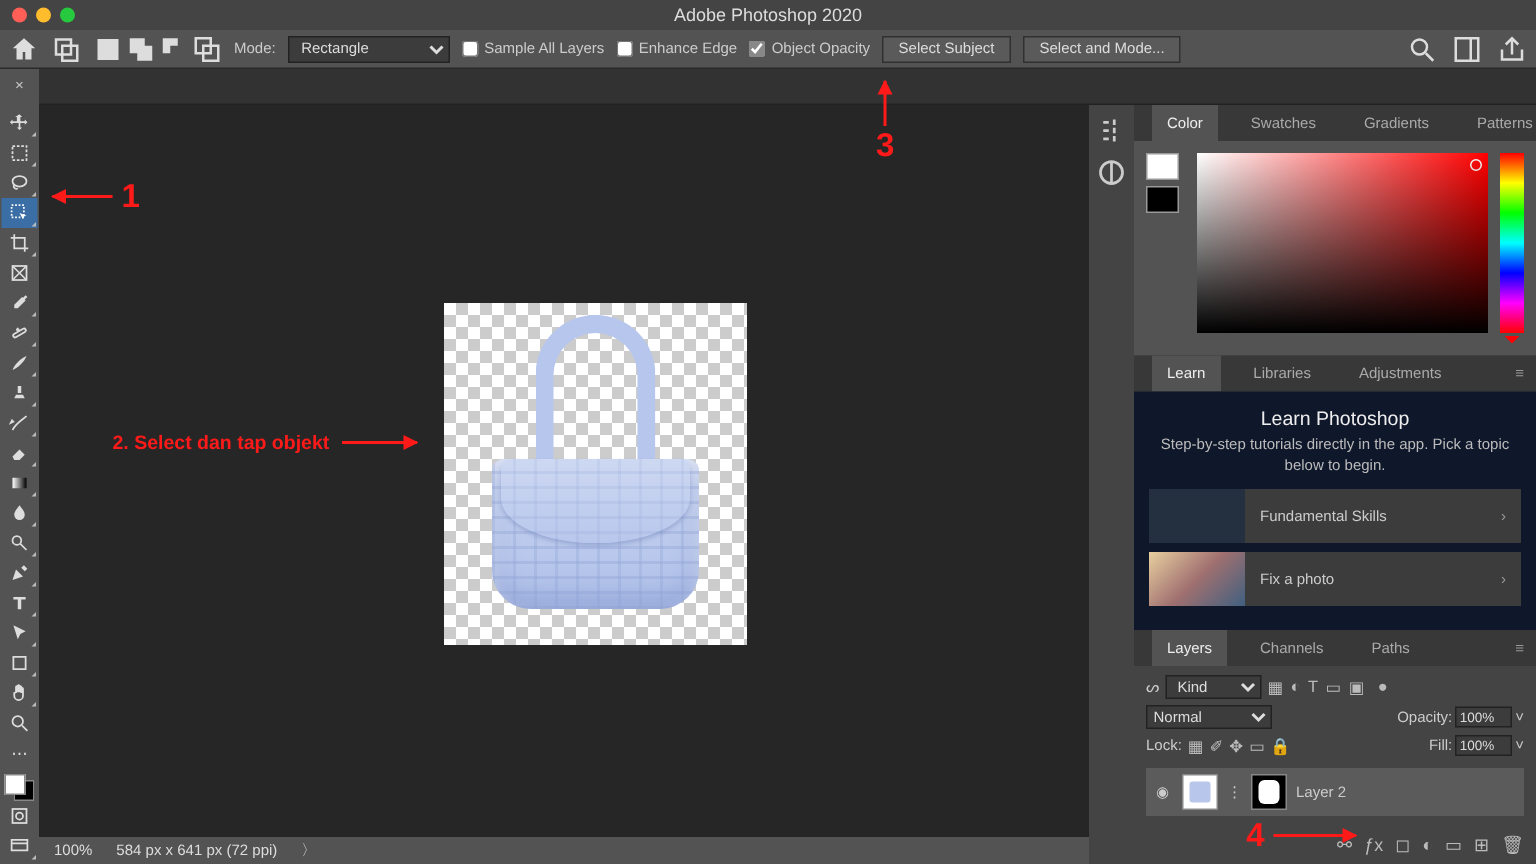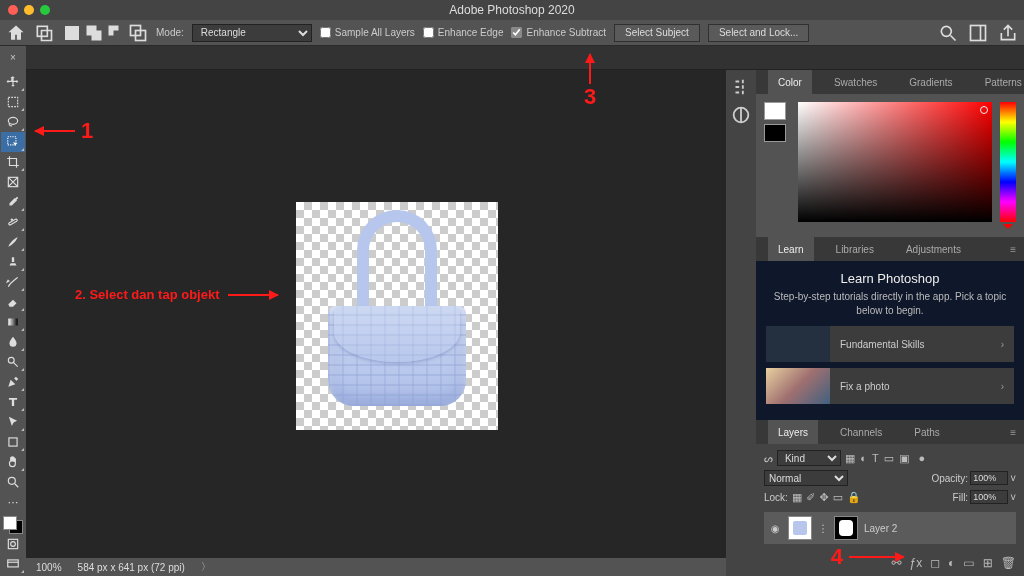--- a/index.html
+++ b/index.html
@@ -11,21 +11,21 @@
   .tl { width: 10px; height: 10px; border-radius: 50%; }
   .tl.r { background:#ff5f56;} .tl.y{background:#ffbd2e;} .tl.g{background:#27c93f;}
   .app-title { position:absolute; left:50%; transform:translateX(-50%); color:#ddd; font-size:12px; }
 
   
   .optstrip { height: 26px; background:#535353; display:flex; align-items:center; padding:0 6px; gap:8px; border-bottom:1px solid #2a2a2a; }
   .icon-btn { width:20px; height:20px; display:flex; align-items:center; justify-content:center; color:#ddd; cursor:pointer; }
   .vgroup { display:flex; gap:2px; }
   .square-glyph { width:14px;height:14px; background:#ddd;}
   .mode-label { color:#ccc; font-size:10px;}
-  .mode-select { background:#3c3c3c; border:1px solid #222; color:#ddd; font-size:10px; height:18px; width:120px; padding:0 4px;}
+  .mode-select { background:#3c3c3c; border:1px solid #222; color:#ddd; font-size:10px; height:18px; width:108px; padding:0 4px;}
   .chk { display:flex; align-items:center; gap:4px; font-size:10px; color:#ccc;}
   .chk input { width:11px; height:11px; accent-color:#888;}
   .opt-btn { background:#5a5a5a; border:1px solid #303030; color:#ddd; font-size:10px; height:18px; padding:0 10px; cursor:pointer; }
   .opt-right { margin-left:auto; display:flex; gap:10px; align-items:center;}
 
   
   .doctab-row { height:24px; background:#323232; display:flex; align-items:center; border-bottom:1px solid #222; }
   .doctab { height:24px; background:#535353; color:#e4e4e4; font-size:10px; display:flex; align-items:center; padding:0 10px; gap:8px;}
   .doctab .x { color:#c8c8c8; cursor:pointer;}
 
@@ -169,24 +169,24 @@
   <label class="chk">
       <input type="checkbox" style="">
       <span>Sample All Layers</span>
     </label>
   <label class="chk">
       <input type="checkbox" style="">
       <span>Enhance Edge</span>
     </label>
   <label class="chk">
       <input type="checkbox" checked="" style="">
-      <span>Enhance Subtract</span>
+      <span>Object Opacity</span>
     </label>
   <button class="opt-btn">Select Subject</button>
-  <button class="opt-btn">Select and Lock...</button>
+  <button class="opt-btn">Select and Mode...</button>
   <div class="opt-right">
     <div class="icon-btn">
         <svg viewBox="0 0 24 24" fill="none" stroke="currentColor" stroke-width="2">
           <circle cx="10" cy="10" r="6"></circle>
           <path d="M15 15l6 6"></path>
         </svg>
       </div>
     <div class="icon-btn">
         <svg viewBox="0 0 24 24" fill="none" stroke="currentColor" stroke-width="2">
           <rect x="3" y="3" width="18" height="18"></rect>

